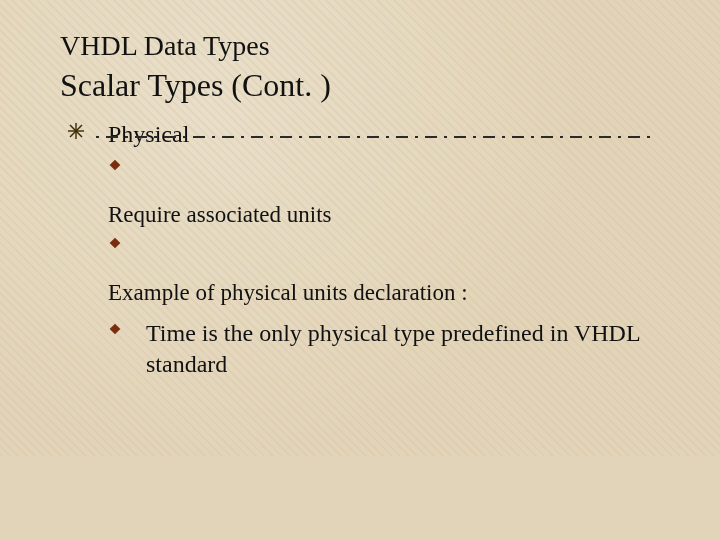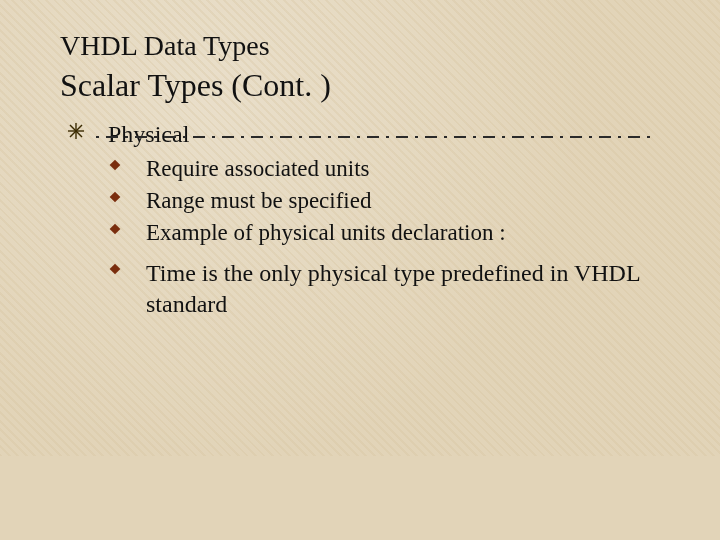--- a/index.html
+++ b/index.html
@@ -37,20 +37,21 @@
   .bullet-row {
     display: flex;
     align-items: flex-start;
     gap: 24px;
   }
   .bullet-row.top {
     margin: 4px 0 4px 8px;
   }
   .bullet-row.sub {
     margin: 2px 0 2px 48px;
+    flex-direction: column;
   }
   .bullet-row .icon {
     flex: none;
     margin-top: 4px;
   }
   .bullet-row .label {
     font-size: 23px;
     line-height: 1.3;
   }
   .top .label {
@@ -123,28 +124,20 @@
 
   <div class="bullet-row sub">
     <span class="icon">
       <svg width="14" height="14" viewBox="0 0 14 14">
         <rect x="3.2" y="3.2" width="7.6" height="7.6" fill="#7a2e0e" transform="rotate(45 7 7)"></rect>
       </svg>
     </span>
     <span class="label">Require associated units</span>
   </div>
 
-  <div class="bullet-row sub">
-    <span class="icon">
-      <svg width="14" height="14" viewBox="0 0 14 14">
-        <rect x="3.2" y="3.2" width="7.6" height="7.6" fill="#7a2e0e" transform="rotate(45 7 7)"></rect>
-      </svg>
-    </span>
-    <span class="label">Range must be specified</span>
-  </div>
 
   <div class="bullet-row sub">
     <span class="icon">
       <svg width="14" height="14" viewBox="0 0 14 14">
         <rect x="3.2" y="3.2" width="7.6" height="7.6" fill="#7a2e0e" transform="rotate(45 7 7)"></rect>
       </svg>
     </span>
     <span class="label">Example of physical units declaration :</span>
   </div>
 

